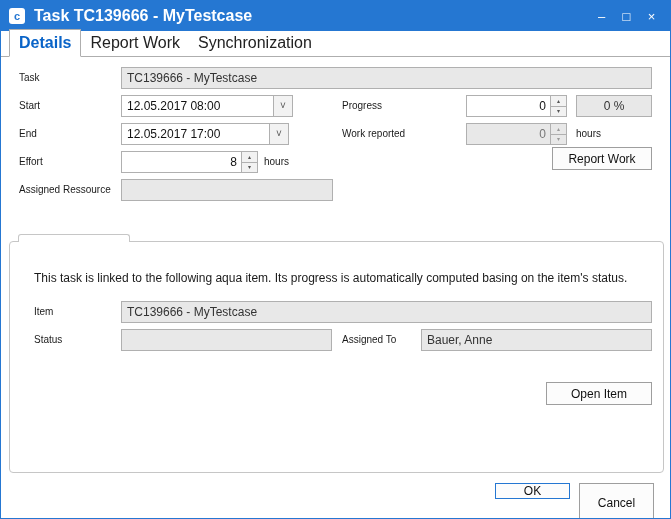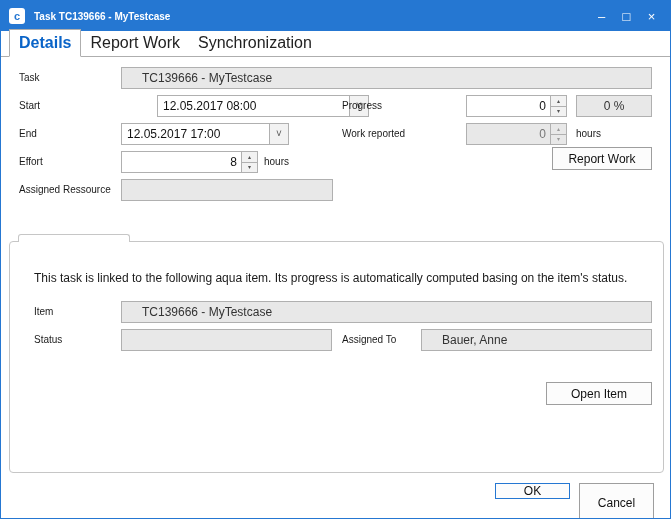--- a/index.html
+++ b/index.html
@@ -14,21 +14,21 @@
   
   .titlebar {
     position: absolute; top: 0; left: 0; right: 0; height: 30px;
     background: #2577d2; display: flex; align-items: center; padding-left: 8px;
   }
   .app-icon {
     width: 16px; height: 16px; background: #fff; border-radius: 3px;
     color: #2577d2; font-size: 11px; font-weight: bold;
     display: flex; align-items: center; justify-content: center;
   }
-  .title { margin-left: 9px; color: #fff; font-size: 10px; font-weight: bold; }
+  .title { margin-left: 9px; color: #fff; font-size: 16px; font-weight: bold; }
   .win-controls { margin-left: auto; display: flex; height: 100%; padding-right: 6px; }
   .win-btn {
     width: 25px; height: 100%; display: flex; align-items: center; justify-content: center;
     color: #fff; font-size: 13px; cursor: default;
   }
 
   
   .tabstrip {
     position: absolute; top: 32px; left: 0; right: 0; height: 24px;
     display: flex; align-items: flex-end; padding-left: 8px;
@@ -41,21 +41,21 @@
   }
 
   
   .lbl {
     position: absolute; font-size: 10px; color: #1a1a1a;
     height: 22px; line-height: 22px; white-space: nowrap;
   }
   .field {
     position: absolute; height: 22px; border: 1px solid #b0b0b0;
     background: #e8e8e8; font-size: 12px; color: #333;
-    line-height: 20px; padding: 0 20px; overflow: hidden; white-space: nowrap;
+    line-height: 20px; padding: 0 5px; overflow: hidden; white-space: nowrap;
   }
   .field.center { text-align: center; padding: 0; }
 
   .combo { display: flex; padding: 0; background: #fff; }
   .combo .val { flex: 1; line-height: 20px; padding: 0 5px; color: #111; }
   .combo .dd {
     width: 19px; border-left: 1px solid #b0b0b0; background: #f2f2f2;
     display: flex; align-items: center; justify-content: center;
     font-size: 10px; color: #555; line-height: 1;
   }
@@ -118,21 +118,21 @@
   <div class="tabstrip">
     <span class="tab active">Details</span>
     <span class="tab">Report Work</span>
     <span class="tab">Synchronization</span>
   </div>
 
   <span class="lbl" style="left:18px; top:66px;">Task</span>
   <div class="field" style="left:120px; top:66px; width:531px;">TC139666 - MyTestcase</div>
 
   <span class="lbl" style="left:18px; top:94px;">Start</span>
-  <div class="field combo" style="left:120px; top:94px; width:212px;margin-left:36px;">
+  <div class="field combo" style="left:120px; top:94px; width:172px;">
     <span class="val">12.05.2017 08:00</span>
     <span class="dd">
         <span>˅</span>
       </span>
   </div>
   <span class="lbl" style="left:341px; top:94px;">Progress</span>
   <div class="field spin" style="left:465px; top:94px; width:101px;">
     <span class="val">0</span>
     <span class="arr">
       <span>▴</span>

